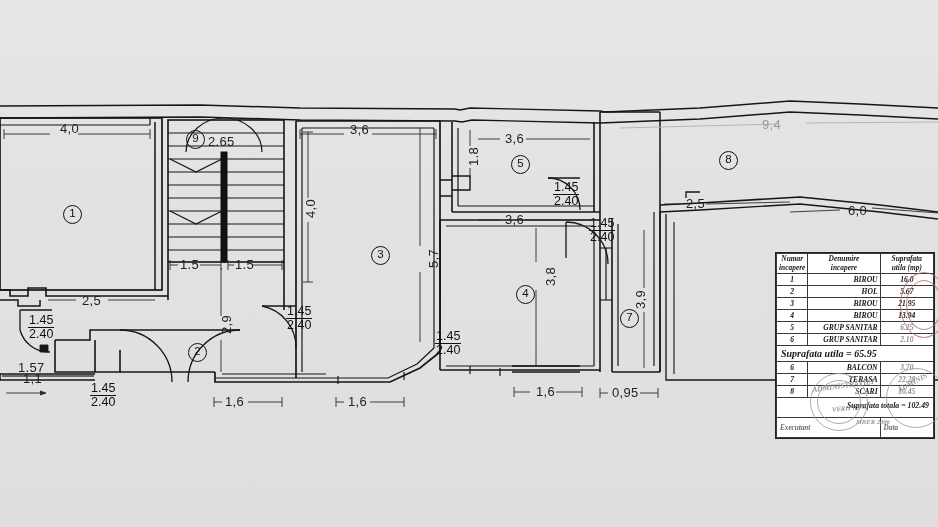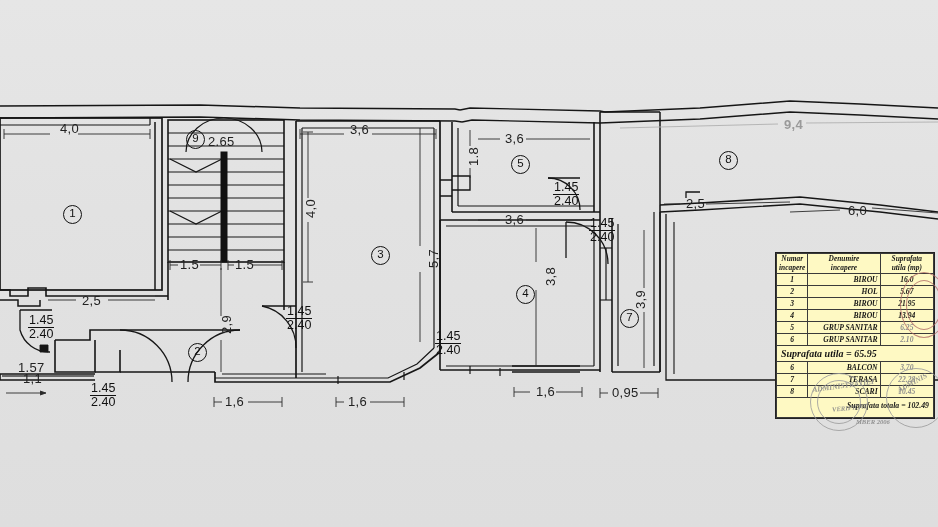--- a/index.html
+++ b/index.html
@@ -30,21 +30,21 @@
   .frac .top{display:block;border-bottom:1.6px solid #111;padding:0 1px;}
   .frac .bot{display:block;padding:0 1px;}
 
   
   .rnum{position:absolute;width:17px;height:17px;border:1.4px solid #111;
         border-radius:50%;font-size:11.5px;line-height:15px;text-align:center;
         color:#111;background:transparent;}
 
   
   .tbl{position:absolute;left:775px;top:252px;width:158px;
-       background:#fef9c3;border:1.3px solid #222;
+       background:#ffffff;border:1.3px solid #222;
        font-family:"Liberation Serif",serif;color:#151515;}
   .tbl table{border-collapse:collapse;width:100%;}
   .tbl th,.tbl td{border:1px solid #3a3a3a;font-size:7.6px;
         font-style:italic;font-weight:bold;padding:1px 2px;}
   .tbl th{text-align:center;font-size:7.4px;line-height:1.15;}
   .tbl td.n{text-align:center;width:20%;}
   .tbl td.d{text-align:right;width:46%;padding-left:5px;}
   .tbl td.s{text-align:center;width:34%;}
   .tbl td.fade{color:#8e8e8e;}
   .sumrow td{text-align:left;font-size:10px;padding:2px 4px;}
@@ -271,21 +271,21 @@
   <div class="lbl dim" style="left:235px; top:257px;">1.5</div>
   <div class="lbl dim" style="left:225px; top:394px;">1,6</div>
   <div class="lbl dim" style="left:348px; top:394px;">1,6</div>
   <div class="lbl dim" style="left:350px; top:122px;">3,6</div>
   <div class="lbl dim" style="left:505px; top:131px;">3,6</div>
   <div class="lbl dim" style="left:505px; top:212px;">3,6</div>
   <div class="lbl dim" style="left:536px; top:384px;">1,6</div>
   <div class="lbl dim" style="left:612px; top:385px;">0,95</div>
   <div class="lbl dim" style="left:686px; top:196px;">2,5</div>
   <div class="lbl dim" style="left:848px; top:203px;">6,0</div>
-  <div class="lbl dim faint" style="left:784px; top:117px;font-weight:bold;">9,4</div>
+  <div class="lbl dim faint" style="left:762px; top:117px;">9,4</div>
   <div class="lbl dim" style="left:3px;   top:371px;margin-left:20px;">1,1</div>
   <div class="lbl dim" style="left:18px;  top:352px;margin-top:8px;">1.57</div>
 
   <div class="lbl dim vert" style="left:219px; top:334px;">2,9</div>
   <div class="lbl dim vert" style="left:303px; top:218px;">4,0</div>
   <div class="lbl dim vert" style="left:426px; top:268px;">5,7</div>
   <div class="lbl dim vert" style="left:466px; top:166px;">1.8</div>
   <div class="lbl dim vert" style="left:543px; top:286px;">3,8</div>
   <div class="lbl dim vert" style="left:633px; top:309px;">3,9</div>
 
@@ -377,20 +377,24 @@
           <td class="s fade">22.28</td>
         </tr>
         <tr>
           <td class="n">8</td>
           <td class="d">SCARI</td>
           <td class="s fade">10.45</td>
         </tr>
         <tr class="totrow">
           <td colspan="3">Suprafata totala = 102.49</td>
         </tr>
+        <tr class="botrow">
+          <td colspan="2">Executant</td>
+          <td>Data</td>
+        </tr>
       </tbody>
     </table>
   </div>
 
   <div class="stamp" style="left:810px;top:373px;width:56px;height:56px;"></div>
   <div class="stamp" style="left:817px;top:380px;width:42px;height:42px;border-width:1px;"></div>
   <div class="stamptext" style="left:812px;top:381px;transform:rotate(-8deg);">ADMINISTRATIEI</div>
 
   <div class="stamp" style="left:886px;top:368px;width:58px;height:58px;"></div>
   <div class="stamptext" style="left:896px;top:378px;transform:rotate(-28deg);">ADMINIS</div>

